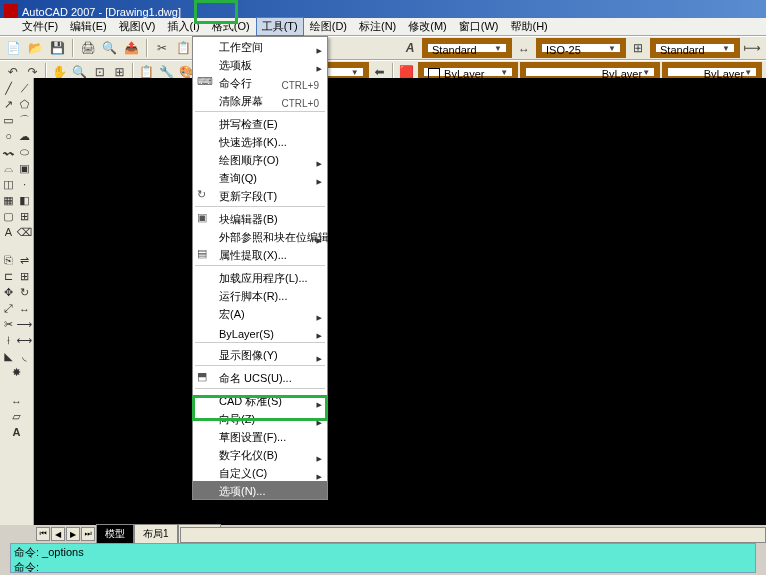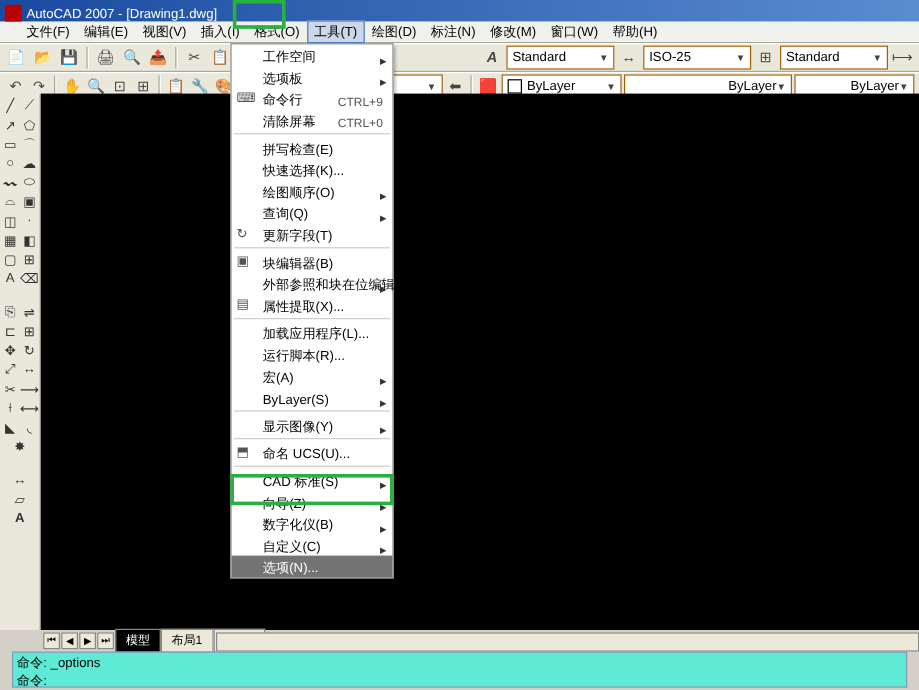--- a/index.html
+++ b/index.html
@@ -6,21 +6,21 @@
 body{background:#d4d0c8;width:766px;height:575px;overflow:hidden;position:relative}
 .titlebar{height:18px;background:linear-gradient(to right,#1a4aa0,#5a8cd0);display:flex;align-items:flex-end;padding:0 4px;color:#fff}
 .titlebar .icon{width:14px;height:14px;background:#b00;margin-right:4px;display:inline-block}
 .menubar{height:18px;background:#f0f0ec;display:flex;align-items:center;padding:0 2px;border-bottom:1px solid #aca899}
 .menubar .mgrip{width:12px;height:14px;background:#f0f0ec;margin-right:2px;display:inline-block}
 .menubar .mitem{padding:2px 6px;cursor:default}
 .menubar .mitem.hl{background:#ccd8e8;border:1px solid #4a7ac0;padding:1px 5px}
 .toolbar{height:24px;background:#eae8db;display:flex;align-items:center;border-top:1px solid #fff;border-bottom:1px solid #aca899;padding:0 4px;gap:2px}
 .tbtn{width:20px;height:20px;border:1px solid transparent;display:inline-flex;align-items:center;justify-content:center;font-size:12px;color:#444}
 .tsep{width:2px;height:18px;border-left:1px solid #aca899;border-right:1px solid #fff;margin:0 2px}
-.tcombo{height:20px;background:#fff;border:1px solid #a16207;display:flex;align-items:center;padding:0 4px;min-width:90px}
+.tcombo{height:20px;background:#fff;border:6px solid #a16207;display:flex;align-items:flex-start;padding:0 4px;min-width:90px}
 .tcombo .dd{margin-left:auto;font-size:8px;color:#444}
 .canvaswrap{position:absolute;top:78px;left:34px;right:0;bottom:50px;background:#000}
 .sidetools{position:absolute;top:78px;left:0;width:34px;bottom:50px;background:#eae8db;display:flex;flex-direction:column;align-items:center;padding-top:2px;gap:0;border-right:1px solid #aca899}
 .sidetools .row{display:flex}
 .sbtn{width:16px;height:16px;border:1px solid transparent;display:inline-flex;align-items:center;justify-content:center;font-size:11px;color:#333;margin:0}
 .dropdown{position:absolute;top:36px;left:192px;width:136px;background:#fff;border:1px solid #888;box-shadow:2px 2px 3px rgba(0,0,0,0.3);z-index:100}
 .dropdown .di{height:18px;display:flex;align-items:flex-end;padding:0 18px 0 26px;white-space:nowrap;position:relative;cursor:default}
 .dropdown .di .ic{position:absolute;left:4px;top:2px;width:14px;height:14px;font-size:11px;color:#555}
 .dropdown .di.arrow::after{content:'▶';position:absolute;right:5px;font-size:7px;color:#333}
 .dropdown .di.sel{background:#737373;color:#fff}
@@ -285,20 +285,23 @@
       <span class="ic">⬒</span>
       <span>命名 UCS(U)...</span>
     </div>
   <div class="dsep"></div>
   <div class="di arrow">
       <span>CAD 标准(S)</span>
     </div>
   <div class="di arrow">
       <span>向导(Z)</span>
     </div>
+  <div class="di">
+      <span>草图设置(F)...</span>
+    </div>
   <div class="di arrow">
       <span>数字化仪(B)</span>
     </div>
   <div class="di arrow">
       <span>自定义(C)</span>
     </div>
   <div class="di sel">
       <span>选项(N)...</span>
     </div>
 </div>

